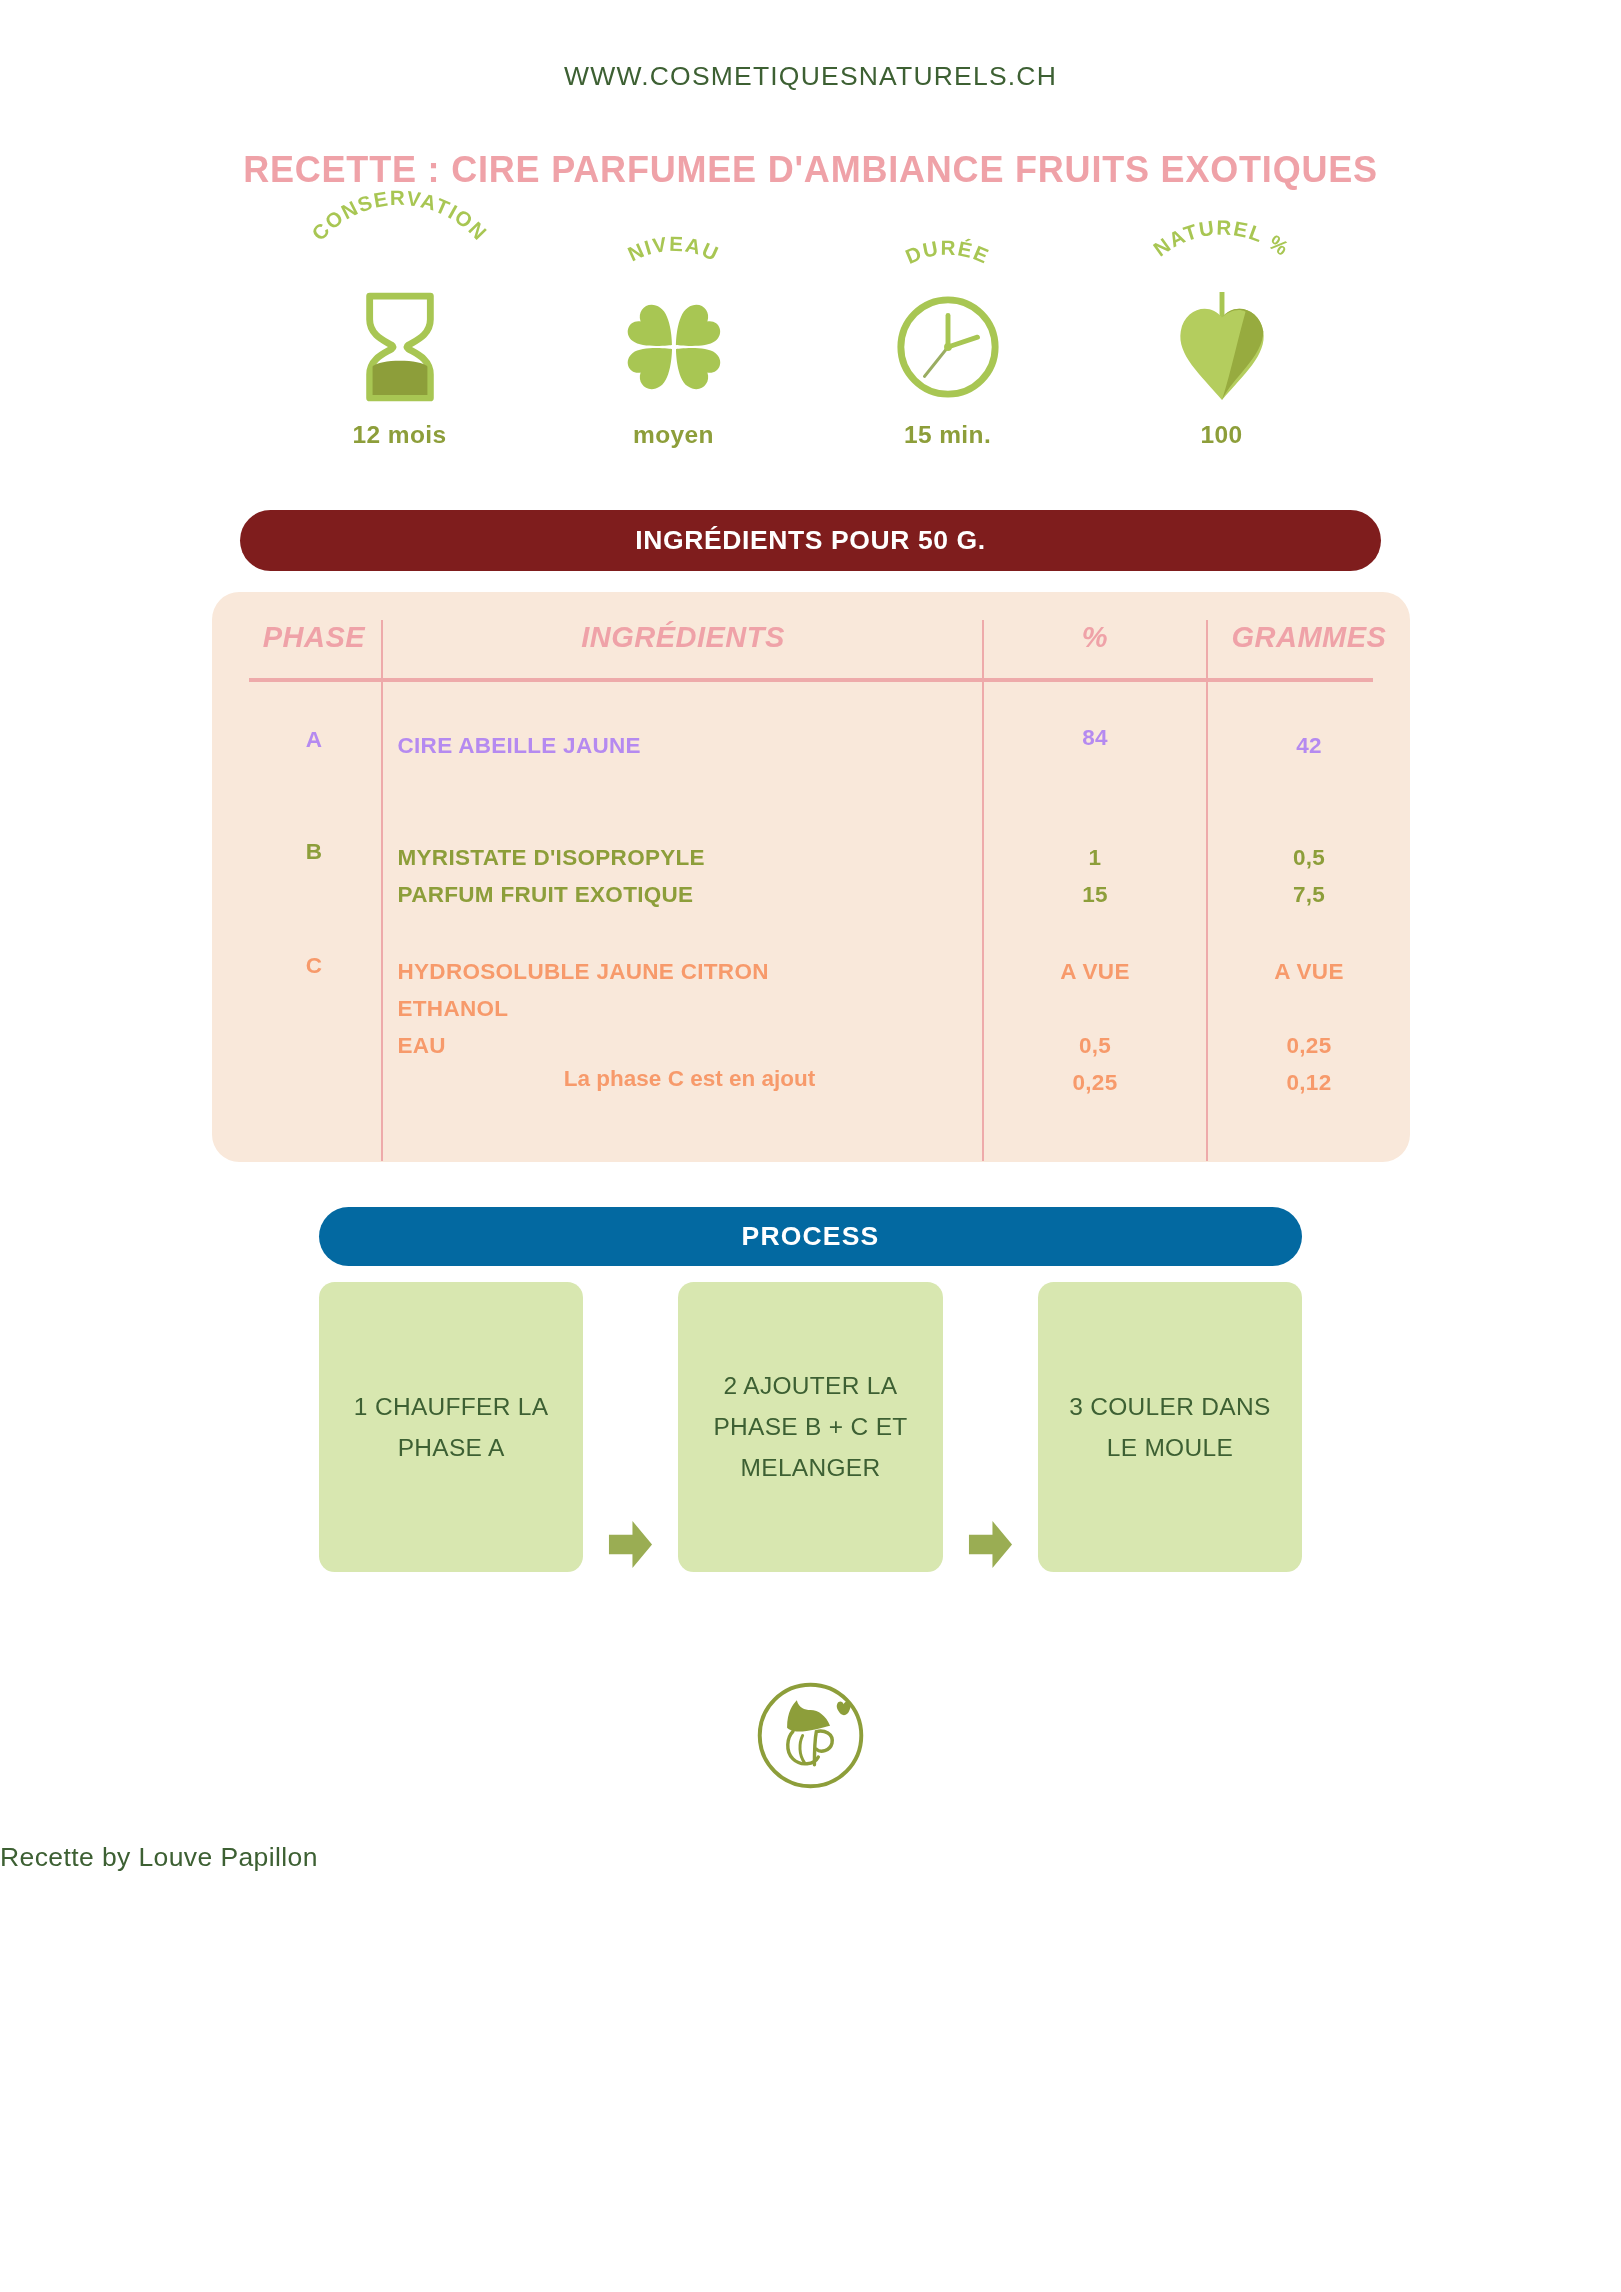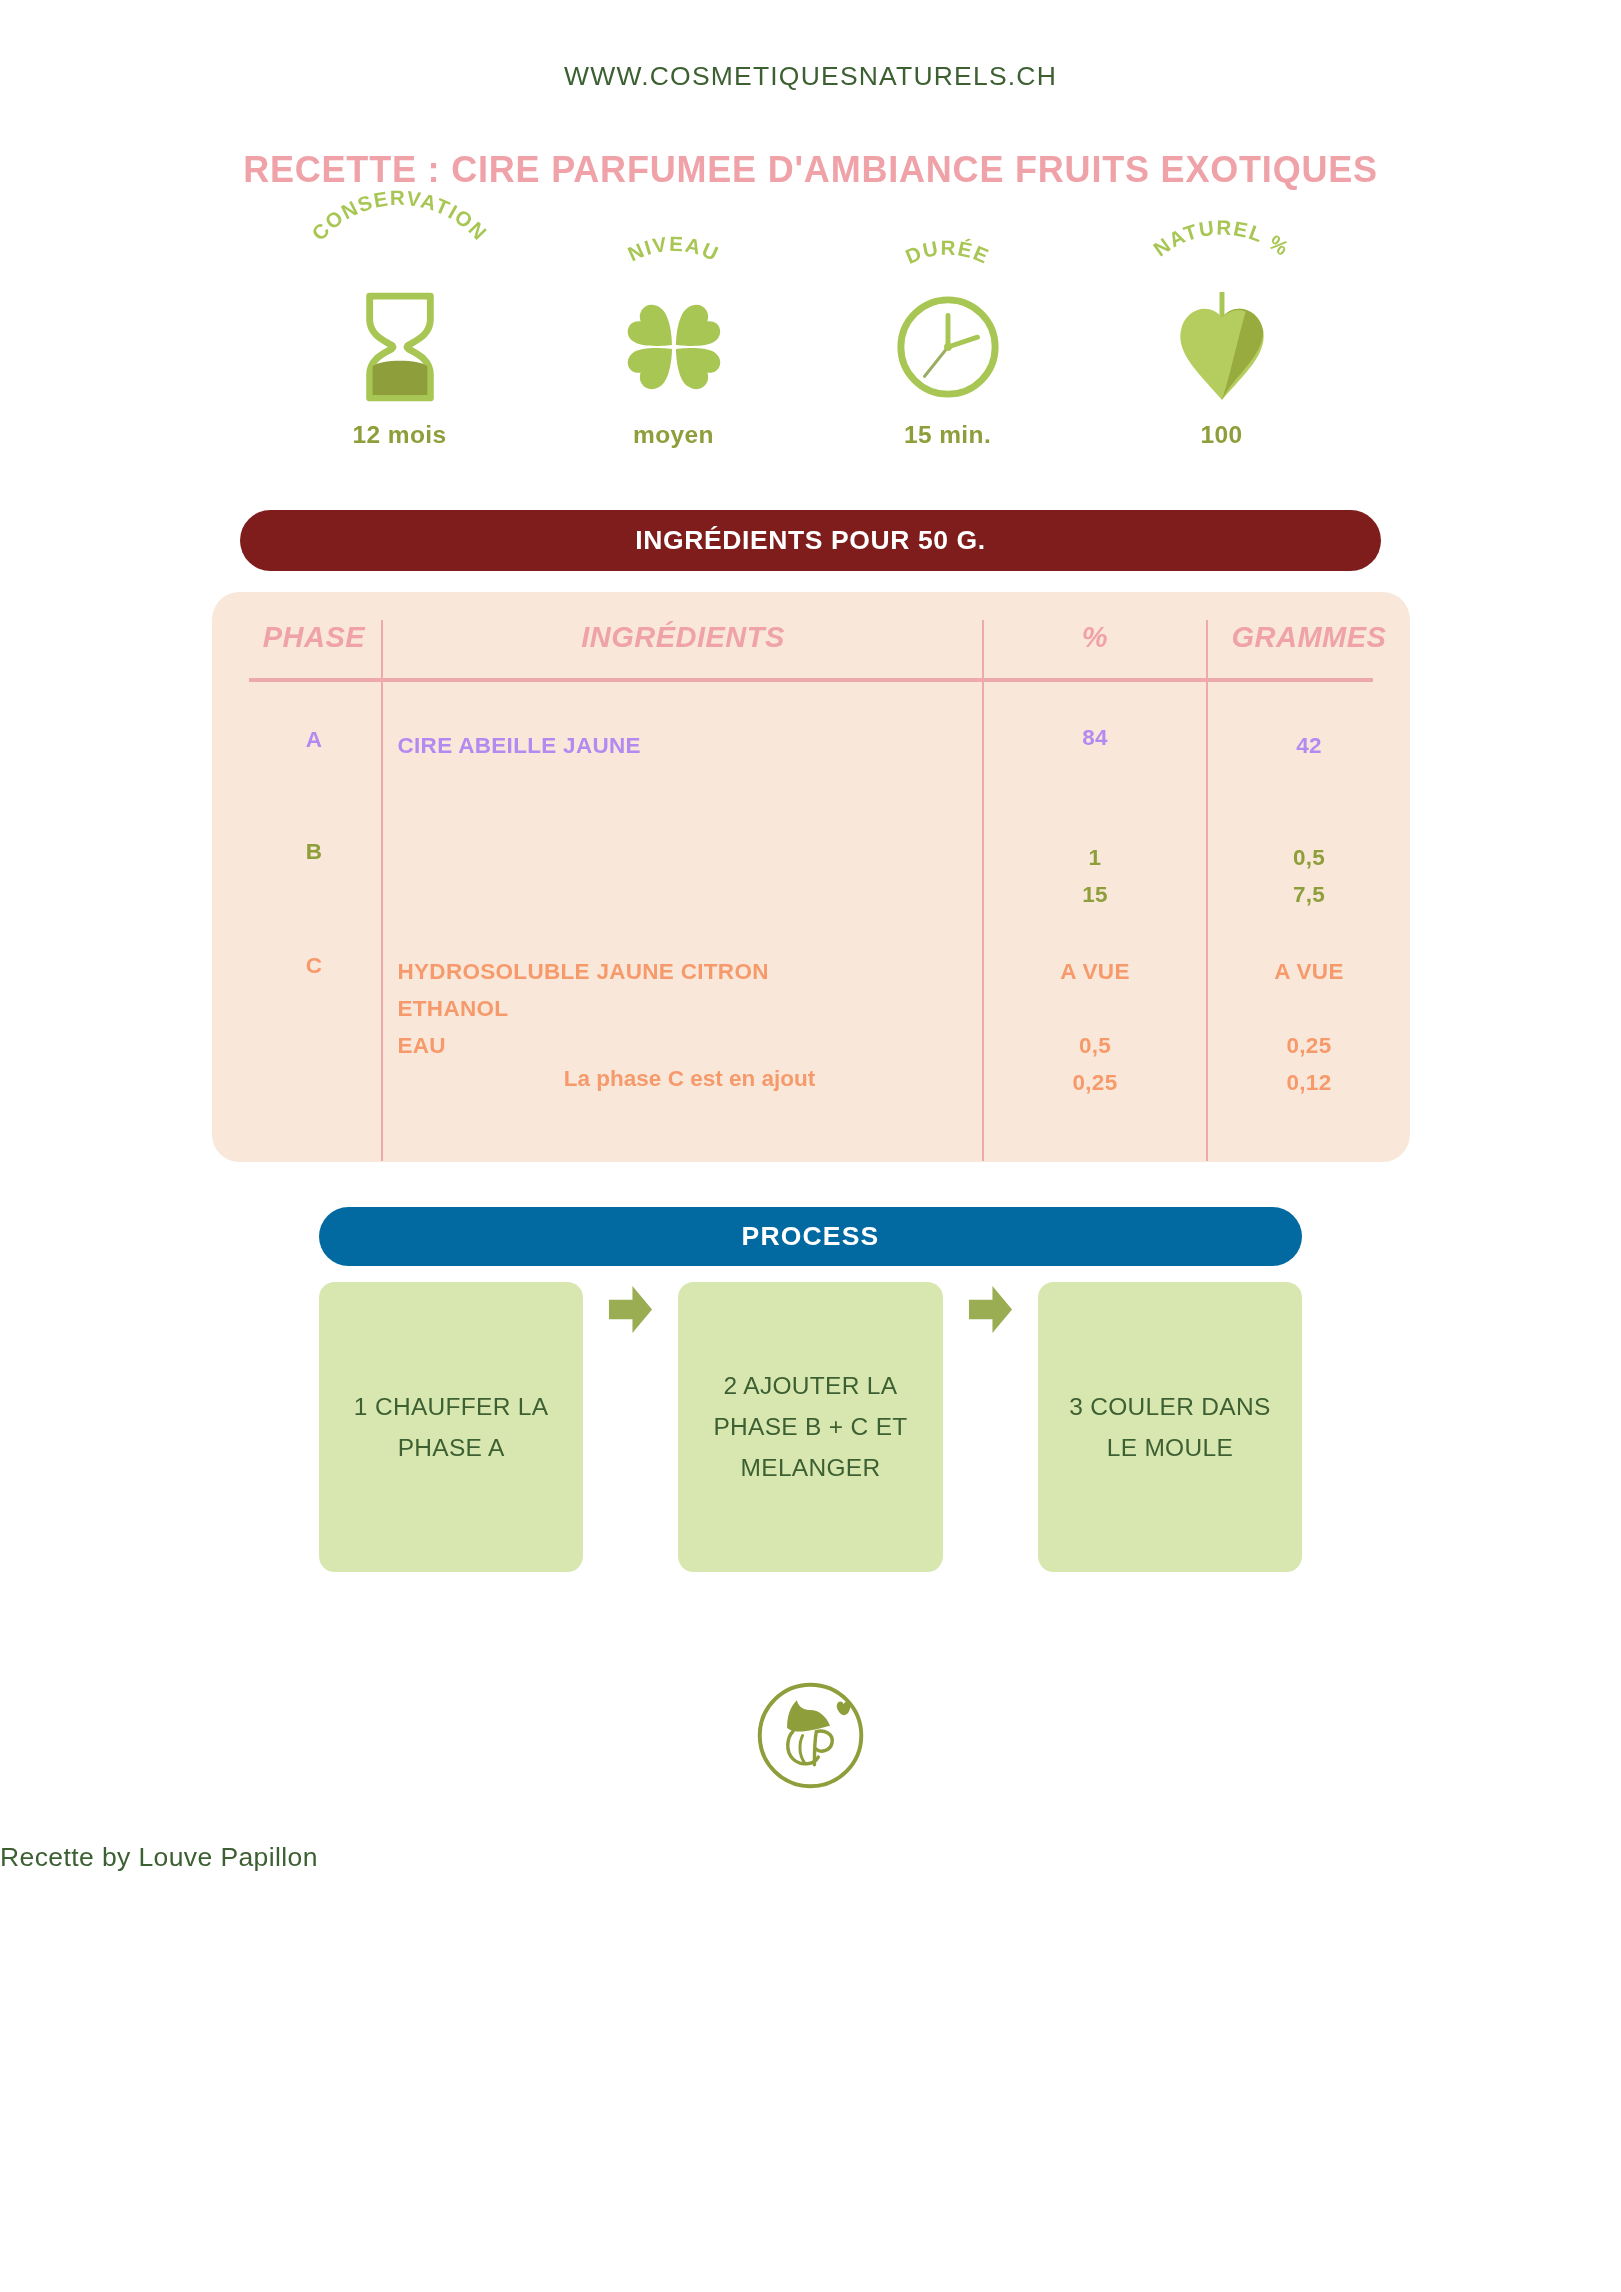--- a/index.html
+++ b/index.html
@@ -177,21 +177,21 @@
     color: #f79a6b;
     font-weight: 700;
     font-size: 22.5px;
   }
 
   
   .steps {
     width: 983px;
     margin: 15.7px auto 0;
     display: flex;
-    align-items: flex-start;
+    align-items: flex-end;
     justify-content: space-between;
     gap: 23px;
   }
   .step-box {
     width: 291px;
     height: 290px;
     background: #d8e7b0;
     border-radius: 15.7px;
     display: flex;
     align-items: center;
@@ -340,20 +340,24 @@
       <div>CIRE ABEILLE JAUNE</div>
     </div>
     <div class="prow p-pct phase-a" style="top:127px">
       <div>84</div>
     </div>
     <div class="prow p-grm phase-a" style="top:135px">
       <div>42</div>
     </div>
 
     <div class="prow p-letter phase-b" style="top:247px">B</div>
+    <div class="prow p-names  phase-b" style="top:247px">
+      <div>MYRISTATE D'ISOPROPYLE</div>
+      <div>PARFUM FRUIT EXOTIQUE</div>
+    </div>
     <div class="prow p-pct phase-b" style="top:247px">
       <div>1</div>
       <div>15</div>
     </div>
     <div class="prow p-grm phase-b" style="top:247px">
       <div>0,5</div>
       <div>7,5</div>
     </div>
 
     <div class="prow p-letter phase-c" style="top:361px">C</div>

